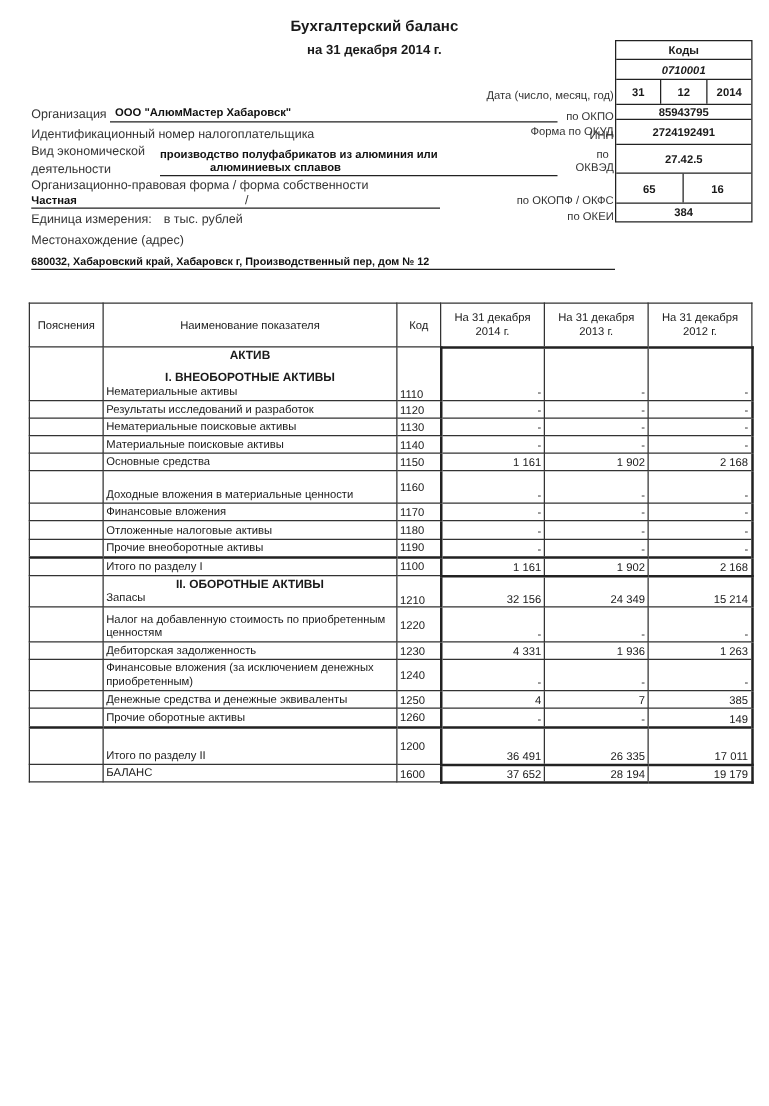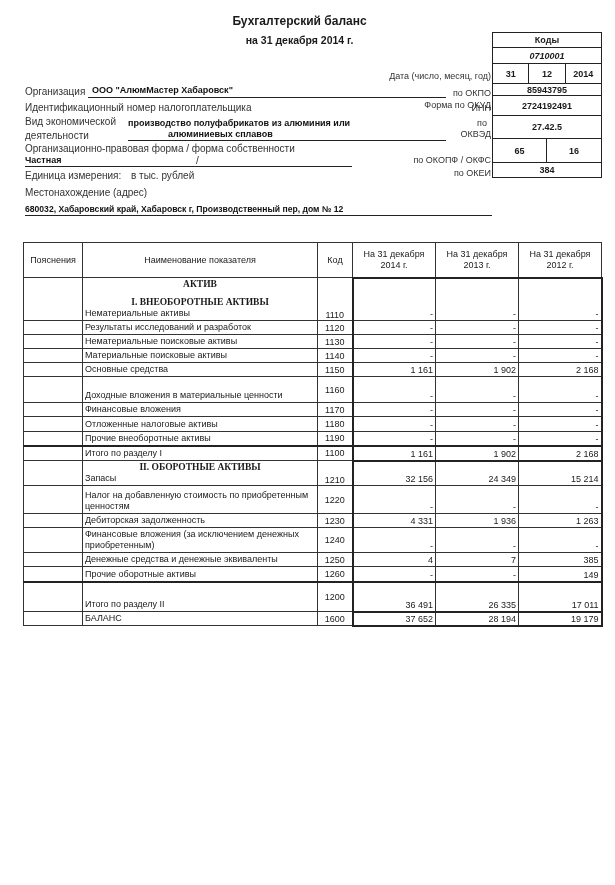--- a/index.html
+++ b/index.html
@@ -23,26 +23,26 @@
                  font-size:9px; font-weight:bold; border-left:1px solid #222; }
   .codes .cell:first-child { border-left:none; }
 
   
   table.bal { position:absolute; left:23px; top:242px; border-collapse:collapse;
               table-layout:fixed; font-size:9px; }
   table.bal td, table.bal th { border:1px solid #333; padding:0 2px; box-sizing:border-box;
               font-weight:normal; overflow:hidden; }
   table.bal th { text-align:center; vertical-align:middle; font-size:9px; line-height:11px; }
   table.bal td.name { text-align:left; vertical-align:bottom; line-height:11px; padding-bottom:1px; }
-  table.bal td.code { text-align:center; vertical-align:middle; }
+  table.bal td.code { text-align:left; vertical-align:middle; }
   table.bal td.num { text-align:right; vertical-align:bottom; padding-bottom:1px; }
   table.bal td.expl { border-top:1px solid #333; }
   .col-expl { width:59px; } .col-name { width:235px; } .col-code { width:35px; }
   .col-y { width:83px; }
-  .heading { display:block; text-align:center; font-weight:bold; font-size:9.5px;font-family:Liberation Serif, serif; }
+  .heading { display:block; text-align:center; font-weight:bold; font-size:9.5px; }
   .bold { font-weight:bold;margin-top:15px; }
   .thickL { border-left:2px solid #222 !important; }
   .thickR { border-right:2px solid #222 !important; }
   .thickT { border-top:2px solid #222 !important; }
   .thickB { border-bottom:2px solid #222 !important; }
 </style>
 </head>
 <body>
 
 <div class="abs title t1">Бухгалтерский баланс</div>

